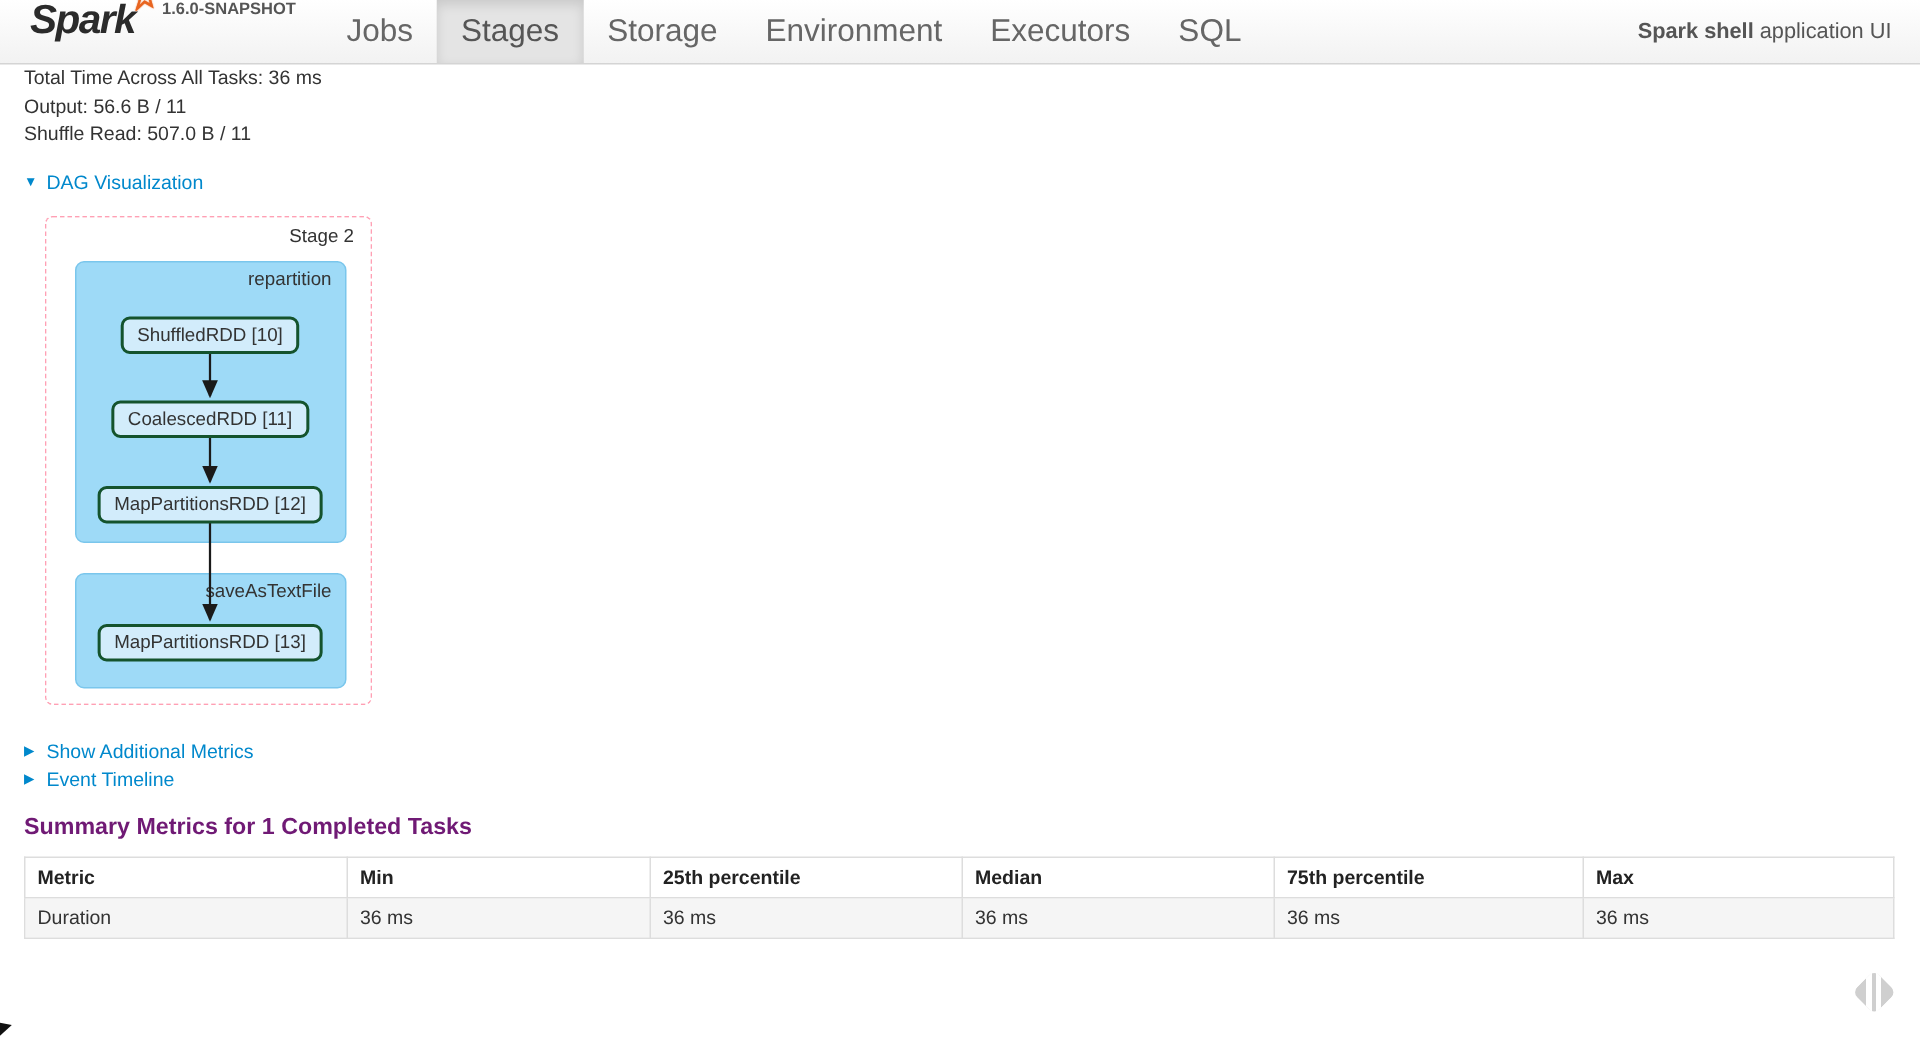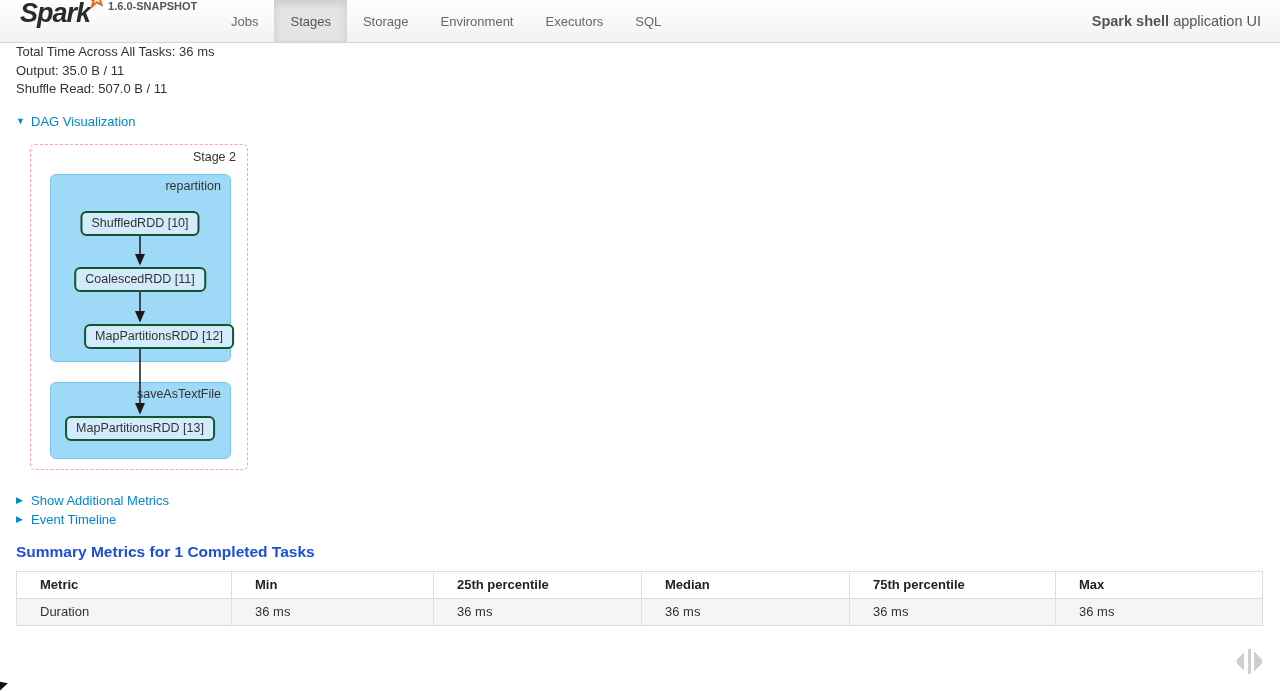--- a/index.html
+++ b/index.html
@@ -58,21 +58,21 @@
   .tabs {
     display: flex;
     list-style: none;
     margin: 0; padding: 0;
     align-items: stretch;
   }
   .tab {
     display: flex;
     align-items: center;
     padding: 0 16px;
-    font-size: 13px;
+    font-size: 21px;
     color: #666;
     cursor: pointer;
   }
   .tab.active {
     background: #e4e4e4;
     color: #555;
     box-shadow: inset 0 3px 8px rgba(0,0,0,0.12);
   }
   .app-name {
     margin-left: auto;
@@ -154,45 +154,45 @@
     border: 2px solid #14532d;
     border-radius: 6px;
     font-size: 12.5px;
     color: #333;
     padding: 3px 9px 4px 9px;
     white-space: nowrap;
     z-index: 2;
   }
   .dag-node.n10 { top: 66px; }
   .dag-node.n11 { top: 122px; }
-  .dag-node.n12 { top: 179px; margin-left: 19px; }
+  .dag-node.n12 { top: 179px; }
   .dag-node.n13 { top: 271px; }
   .dag-edges {
     position: absolute;
     left: 0; top: 0;
     width: 218px; height: 326px;
     z-index: 1;
   }
 
   
   .summary-heading {
     font-size: 15.5px;
     font-weight: bold;
-    color: #1d4ed8;
+    color: #701a75;
     margin: 16px 0 10px 0;
   }
   table.metrics {
     border-collapse: collapse;
     width: 1246px;
     font-size: 13px;
     table-layout: fixed;
   }
   table.metrics th, table.metrics td {
     border: 1px solid #dddddd;
-    padding: 5px 23px;
+    padding: 5px 8px;
     text-align: left;
     line-height: 16px;
     overflow: hidden;
   }
   table.metrics th { font-weight: bold; background: #fff; color: #222; }
   table.metrics tr.striped td { background: #f5f5f5; }
 
   
   .corner-badge {
     position: absolute;
@@ -250,21 +250,21 @@
 <div class="content">
 
 
   <div class="stats">
     <div>
       <b>Total Time Across All Tasks:</b>
       <span>36 ms</span>
     </div>
     <div>
       <b>Output:</b>
-      <span>35.0 B / 11</span>
+      <span>56.6 B / 11</span>
     </div>
     <div>
       <b>Shuffle Read:</b>
       <span>507.0 B / 11</span>
     </div>
   </div>
 
   <div class="toggle-line first">
     <span class="toggle-arrow">▼</span>
     <span>DAG Visualization</span>

